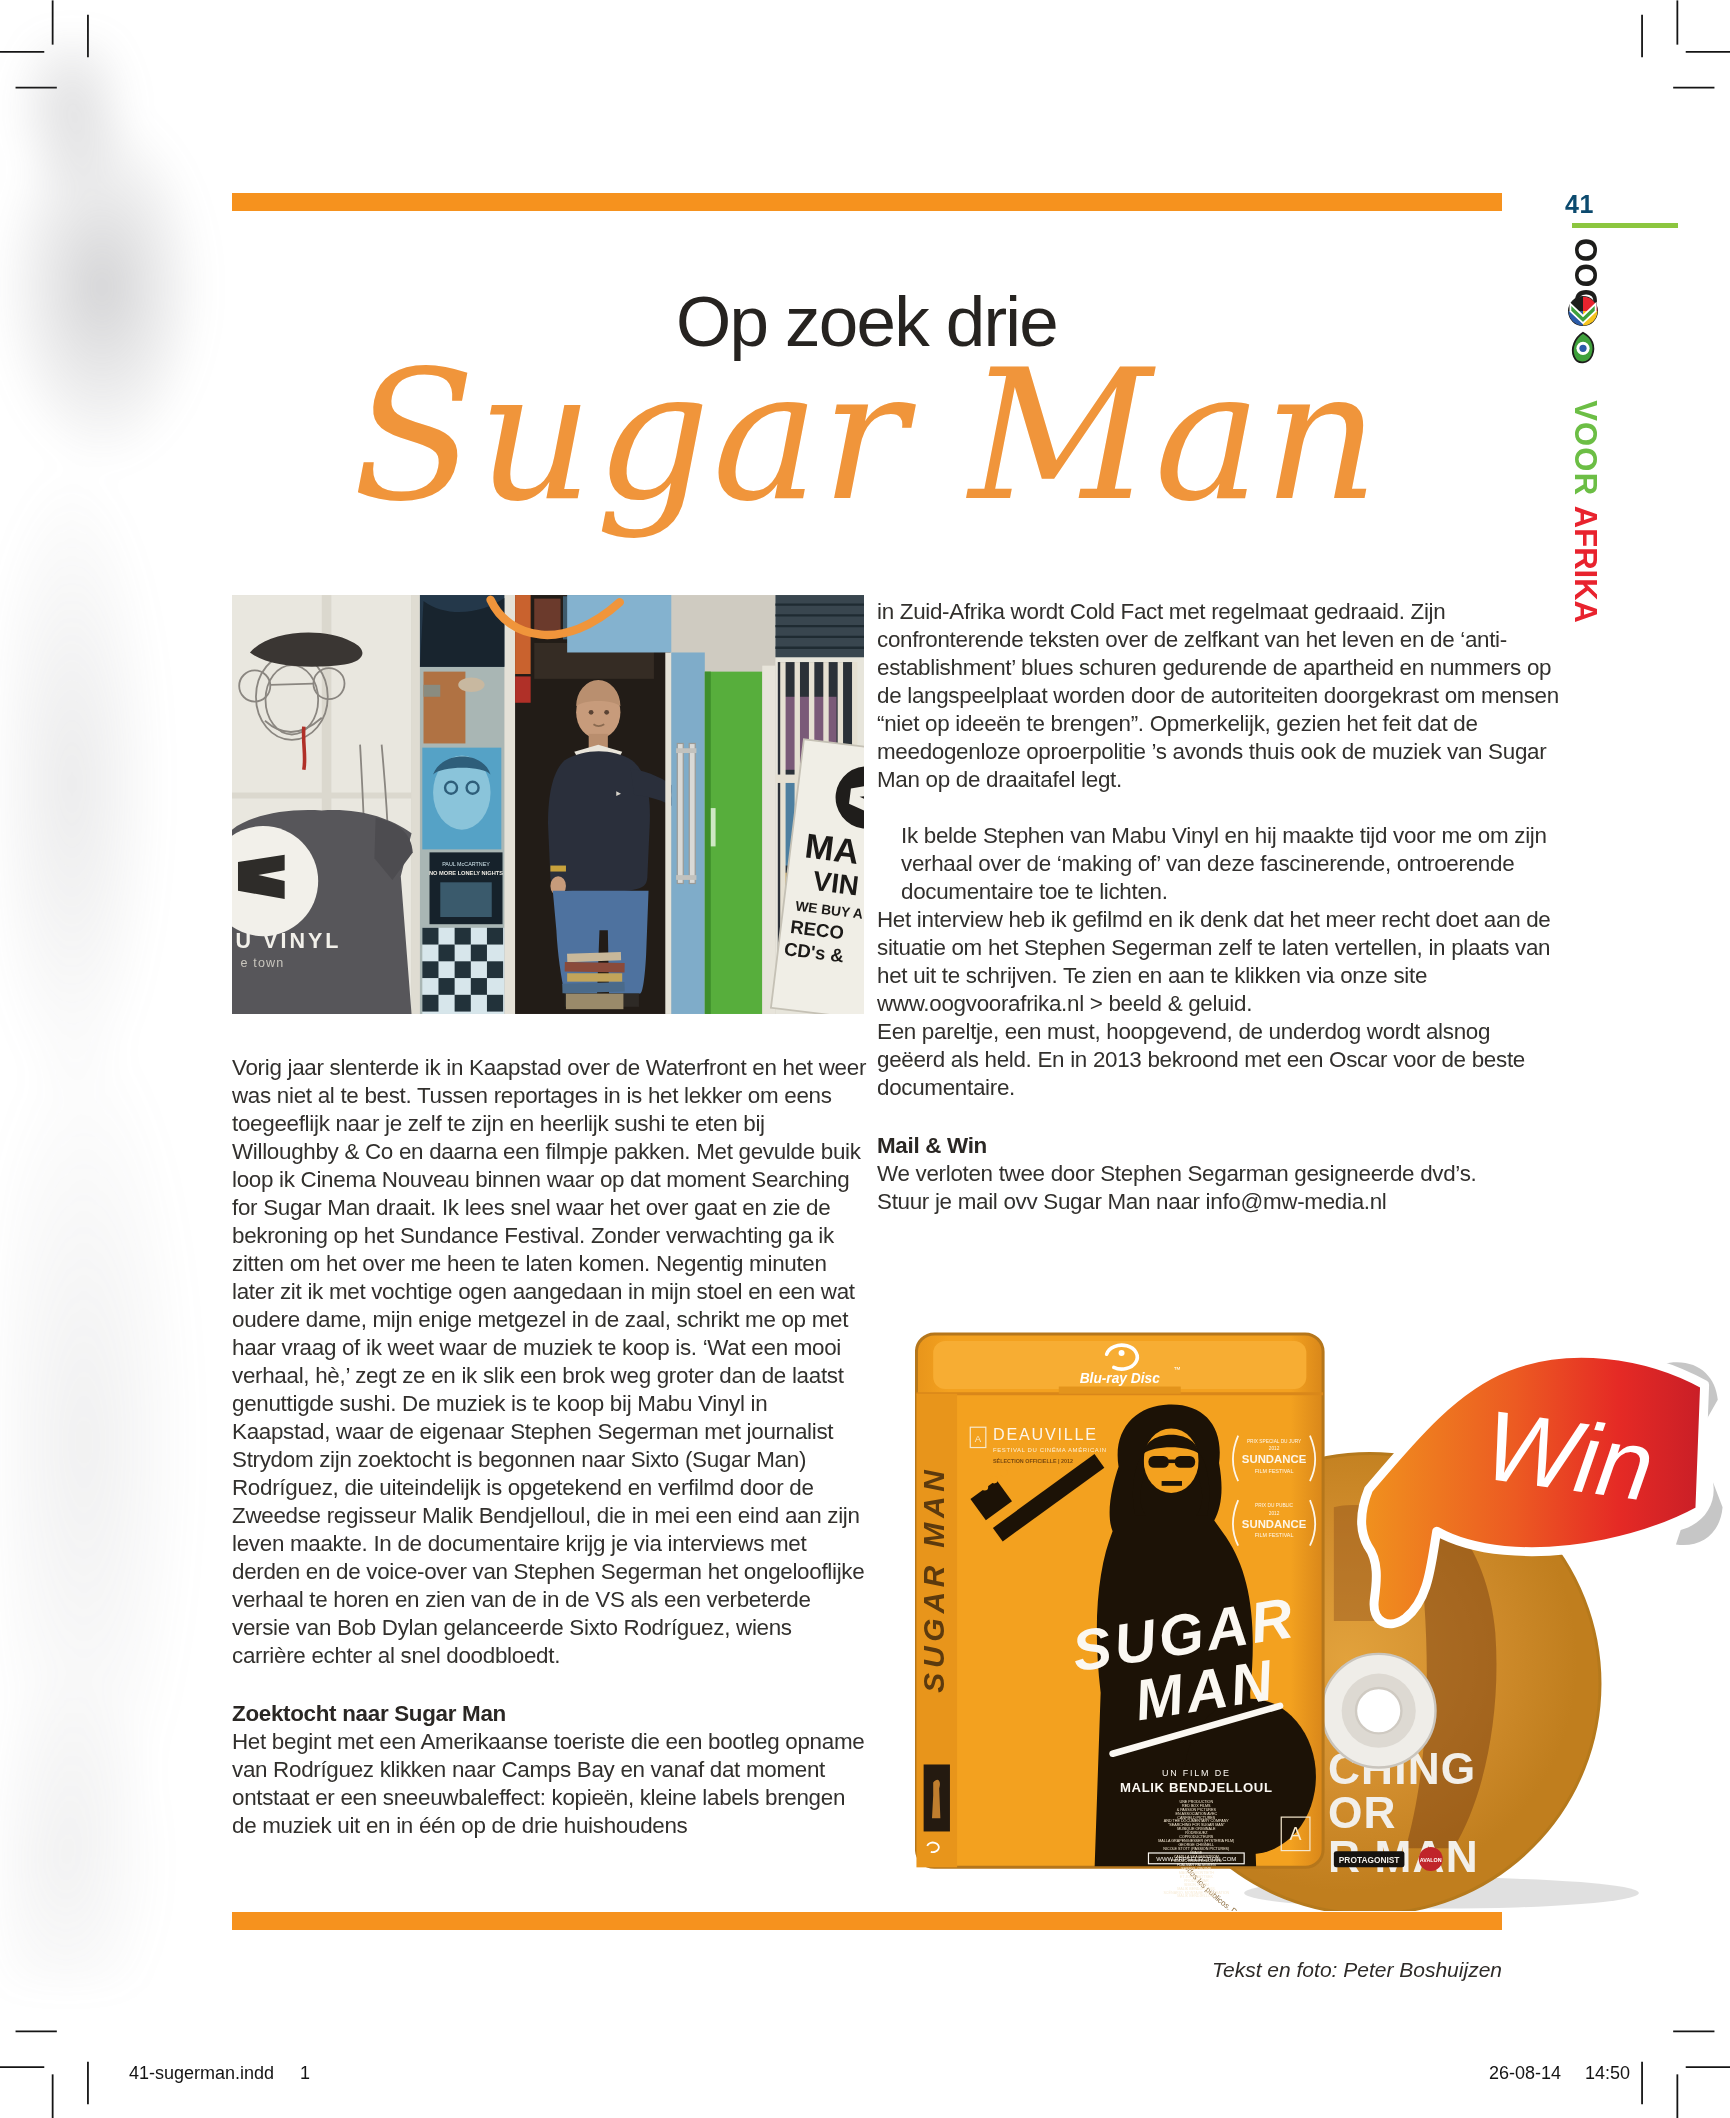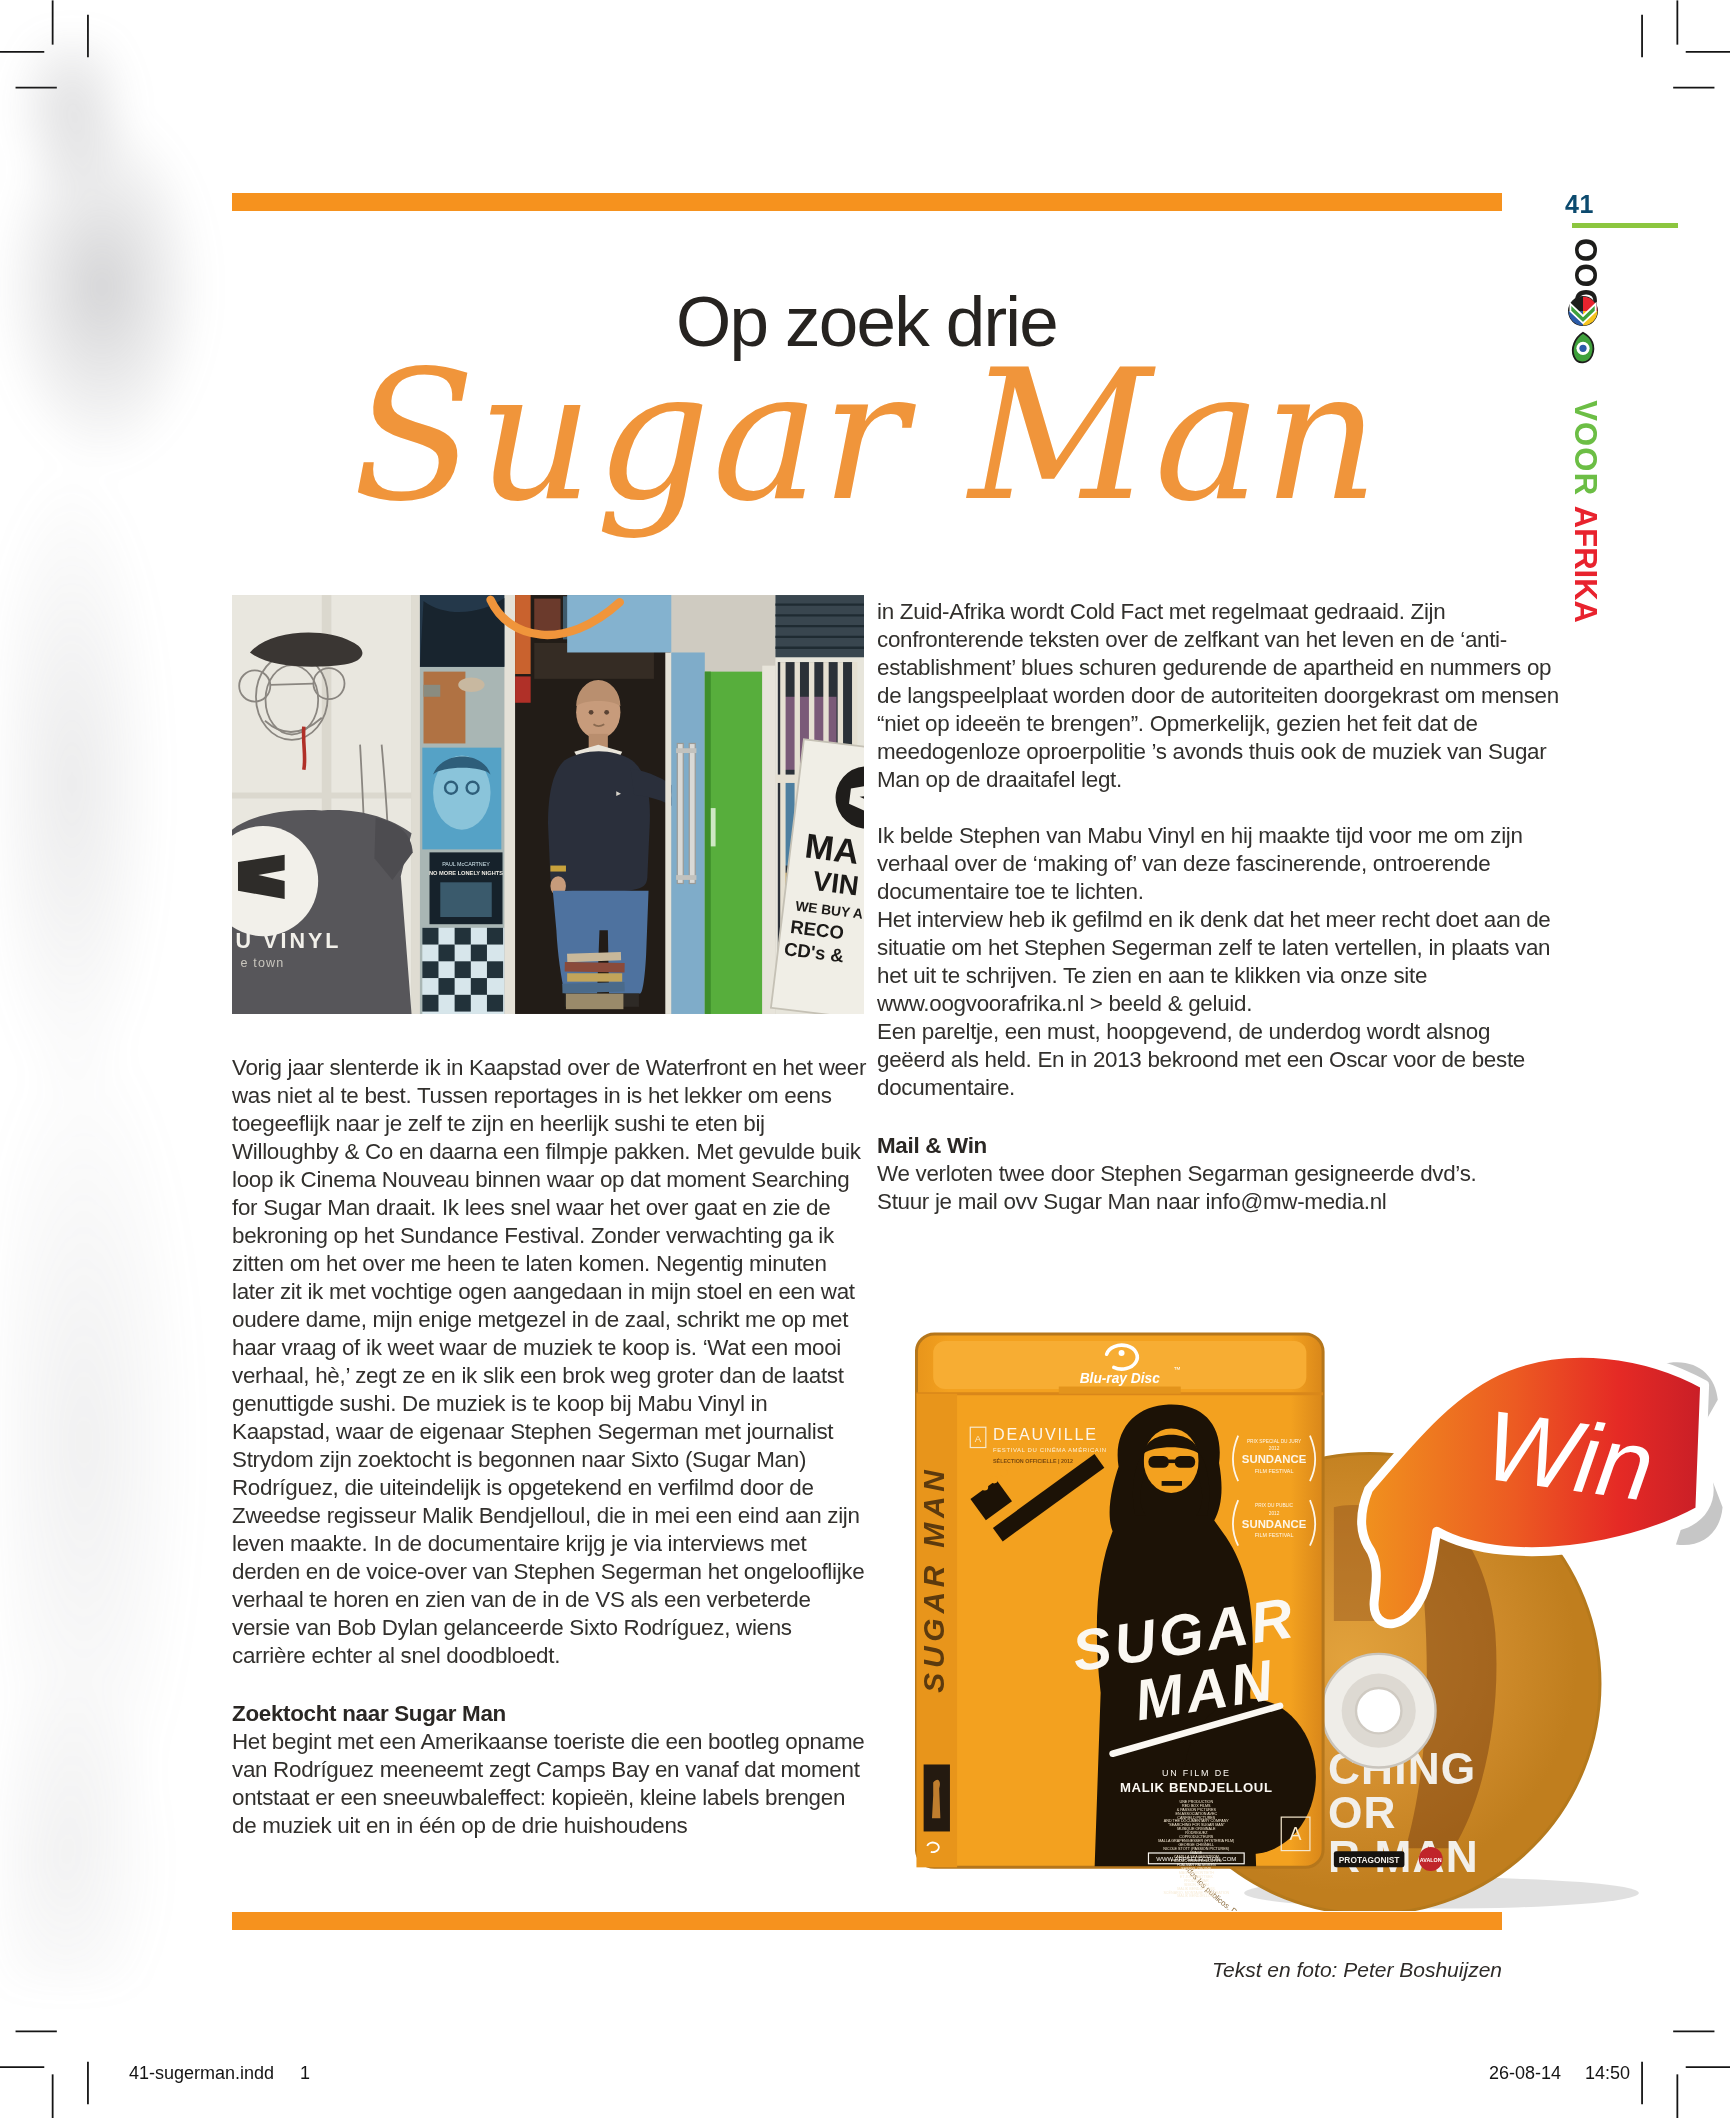--- a/index.html
+++ b/index.html
@@ -25,21 +25,21 @@
   .logo-vert .w2{margin-left:44px;}
   .logo-vert .w3{margin-left:9.6px;letter-spacing:0px;}
   .logo-icon{display:inline-block;vertical-align:middle;margin:0 3.6px;transform:rotate(-90deg);}
   .kicker{left:446px;top:281px;width:841px;text-align:center;font-size:71px;font-weight:400;
     letter-spacing:-1.8px;color:#262320;}
   .script-title{left:207px;top:347px;width:1320px;text-align:center;
     font-family:"DejaVu Serif",serif;font-style:italic;font-size:179px;letter-spacing:2.4px;line-height:1;}
   .photo{left:232px;top:595px;width:632px;height:419px;}
   .col{font-size:22.4px;line-height:28px;letter-spacing:-0.3px;color:#32302d;}
   .col p{margin:0;}
-  .col p.mt{margin-top:28px;}
+  .col p.mt{margin-top:28px;margin-left:24px;}
   .col h3{margin:30px 0 0 0;font-size:22.4px;line-height:28px;font-weight:bold;color:#2a2724;}
   .col-left{left:232px;top:1054px;width:637px;}
   .col-right{left:877px;top:598px;width:682px;}
   .bold-site{font-weight:normal;}
   .caption{left:232px;top:1958px;width:1270px;text-align:right;font-style:italic;
     font-size:21px;color:#2e2b28;}
   .footer-left{left:129px;top:2063px;font-size:18px;color:#141414;}
   .footer-left .fp{margin-left:26px;}
   .footer-right{left:1256px;top:2063px;width:374px;text-align:right;font-size:18px;color:#141414;}
   .footer-right .ft{margin-left:24px;}
@@ -252,21 +252,21 @@
       <text x="6" y="590" font-size="36" font-weight="bold" fill="#F2F0EA" letter-spacing="5">U VINYL</text>
       <text x="14" y="622" font-size="21" fill="#C9C6BE" letter-spacing="2">e town</text>
     </g>
 
     <path d="M432 8 C 462 74 556 96 648 12" stroke="#F0953B" stroke-width="14" fill="none" stroke-linecap="round"></path>
   </svg>
 
   <div class="abs col col-left">
     <p>Vorig jaar slenterde ik in Kaapstad over de Waterfront en het weer was niet al te best. Tussen reportages in is het lekker om eens toegeeflijk naar je zelf te zijn en heerlijk sushi te eten bij Willoughby &amp; Co en daarna een filmpje pakken. Met gevulde buik loop ik Cinema Nouveau binnen waar op dat moment Searching for Sugar Man draait. Ik lees snel waar het over gaat en zie de bekroning op het Sundance Festival. Zonder verwachting ga ik zitten om het over me heen te laten komen. Negentig minuten later zit ik met vochtige ogen aangedaan in mijn stoel en een wat oudere dame, mijn enige metgezel in de zaal, schrikt me op met haar vraag of ik weet waar de muziek te koop is. ‘Wat een mooi verhaal, hè,’ zegt ze en ik slik een brok weg groter dan de laatst genuttigde sushi. De muziek is te koop bij Mabu Vinyl in Kaapstad, waar de eigenaar Stephen Segerman met journalist Strydom zijn zoektocht is begonnen naar Sixto (Sugar Man) Rodríguez, die uiteindelijk is opgetekend en verfilmd door de Zweedse regisseur Malik Bendjelloul, die in mei een eind aan zijn leven maakte. In de documentaire krijg je via interviews met derden en de voice-over van Stephen Segerman het ongelooflijke verhaal te horen en zien van de in de VS als een verbeterde versie van Bob Dylan gelanceerde Sixto Rodríguez, wiens carrière echter al snel doodbloedt.</p>
     <h3>Zoektocht naar Sugar Man</h3>
-    <p>Het begint met een Amerikaanse toeriste die een bootleg opname van Rodríguez meeneemt zegt Camps Bay en vanaf dat moment ontstaat er een sneeuwbaleffect: kopieën, kleine labels brengen de muziek uit en in één op de drie huishoudens</p>
+    <p>Het begint met een Amerikaanse toeriste die een bootleg opname van Rodríguez klikken naar Camps Bay en vanaf dat moment ontstaat er een sneeuwbaleffect: kopieën, kleine labels brengen de muziek uit en in één op de drie huishoudens</p>
   </div>
 
   <div class="abs col col-right">
     <p>in Zuid-Afrika wordt Cold Fact met regelmaat gedraaid. Zijn confronterende teksten over de zelfkant van het leven en de ‘anti-establishment’ blues schuren gedurende de apartheid en nummers op de langspeelplaat worden door de autoriteiten doorgekrast om mensen “niet op ideeën te brengen”. Opmerkelijk, gezien het feit dat de meedogenloze oproerpolitie ’s avonds thuis ook de muziek van Sugar Man op de draaitafel legt.</p>
     <p class="mt">Ik belde Stephen van Mabu Vinyl en hij maakte tijd voor me om zijn verhaal over de ‘making of’ van deze fascinerende, ontroerende documentaire toe te lichten.</p>
     <p><span>Het interview heb ik gefilmd en ik denk dat het meer recht doet aan de situatie om het Stephen Segerman zelf te laten vertellen, in plaats van het uit te schrijven. Te zien en aan te klikken via onze site </span><span class="bold-site">www.oogvoorafrika.nl</span><span> &gt; beeld &amp; geluid.</span></p>
     <p>Een pareltje, een must, hoopgevend, de underdog wordt alsnog geëerd als held. En in 2013 bekroond met een Oscar voor de beste documentaire.</p>
     <h3>Mail &amp; Win</h3>
     <p>We verloten twee door Stephen Segarman gesigneerde dvd’s.</p>
     <p>Stuur je mail ovv Sugar Man naar info@mw-media.nl</p>

